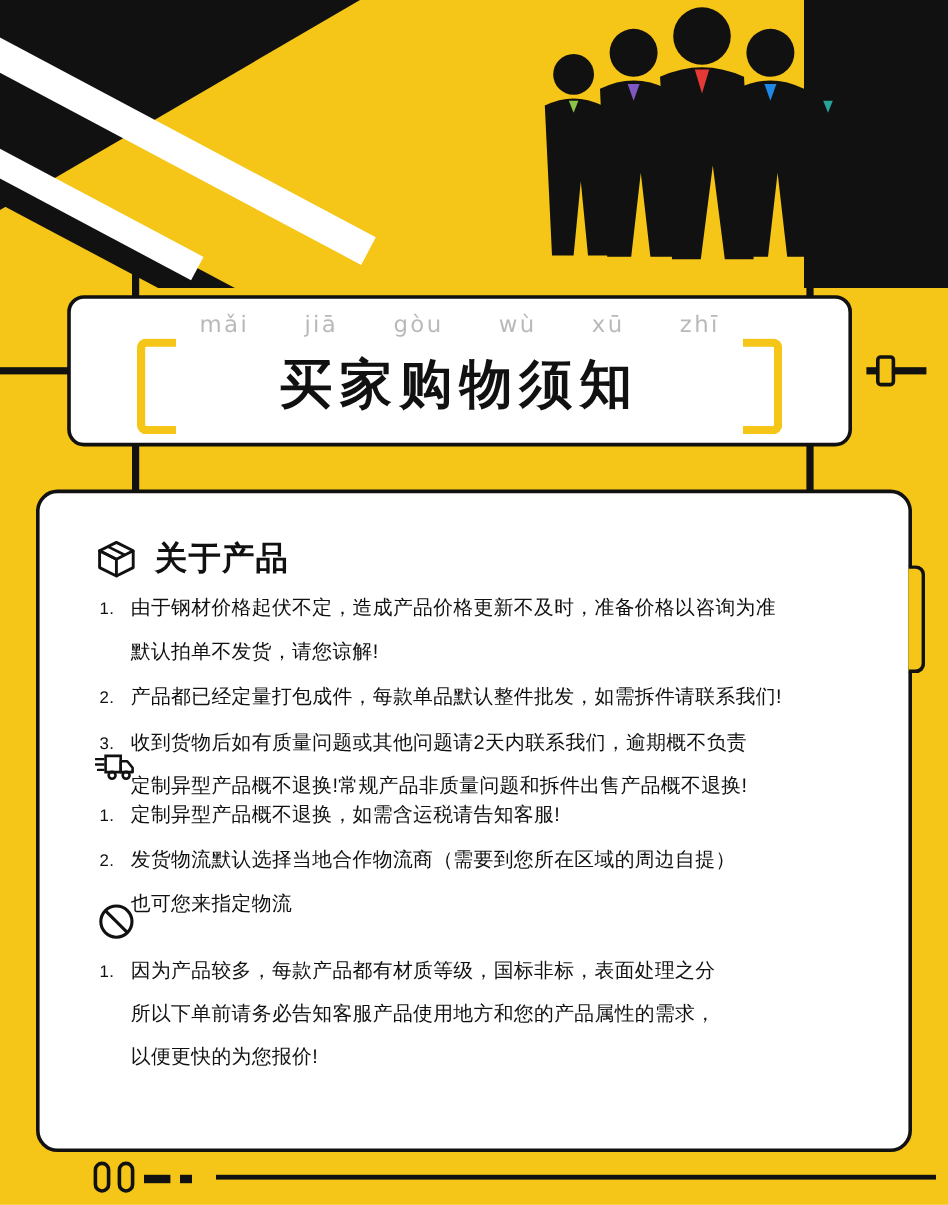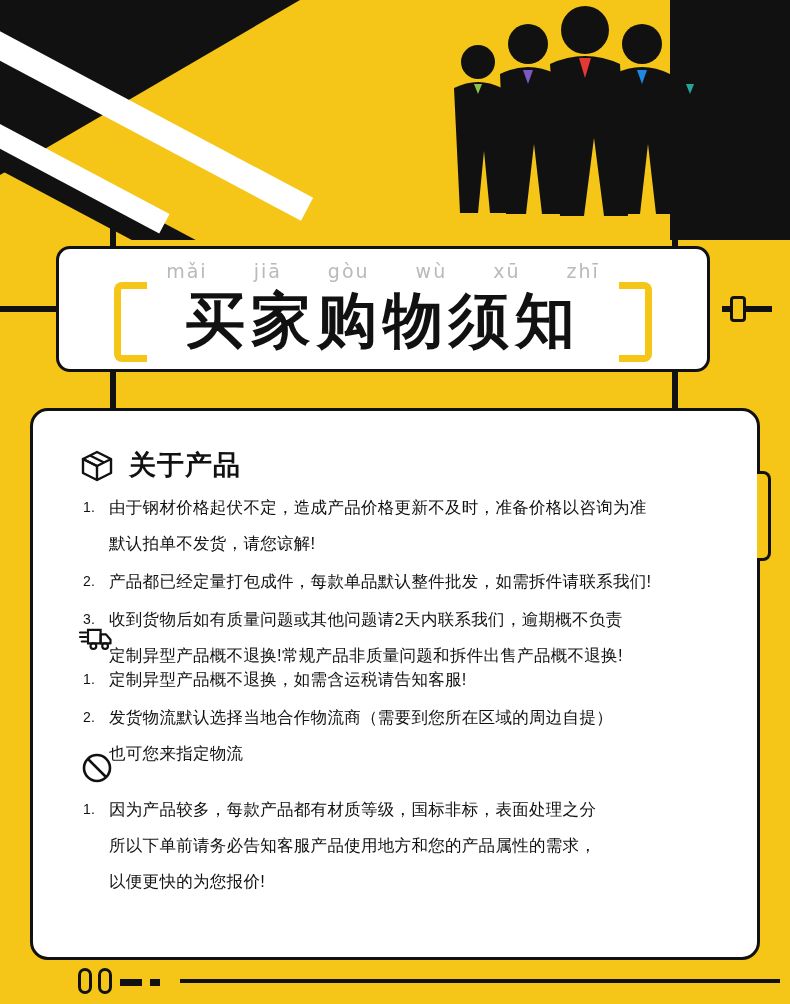--- a/index.html
+++ b/index.html
@@ -102,21 +102,21 @@
     gap: 46px;
     color: #b9b9b9;
     font-size: 19px;
     letter-spacing: 2px;
     font-family: "DejaVu Sans", sans-serif;
   }
   .title-main {
     position: absolute;
     left: 0; right: 0; top: 40px;
     text-align: center;
-    font-size: 60px;
+    font-size: 44px;
     font-weight: bold;
     color: #111111;
     letter-spacing: 6px;
     line-height: 70px;
   }
   .brk {
     position: absolute;
     top: 36px;
     width: 26px;
     height: 66px;

